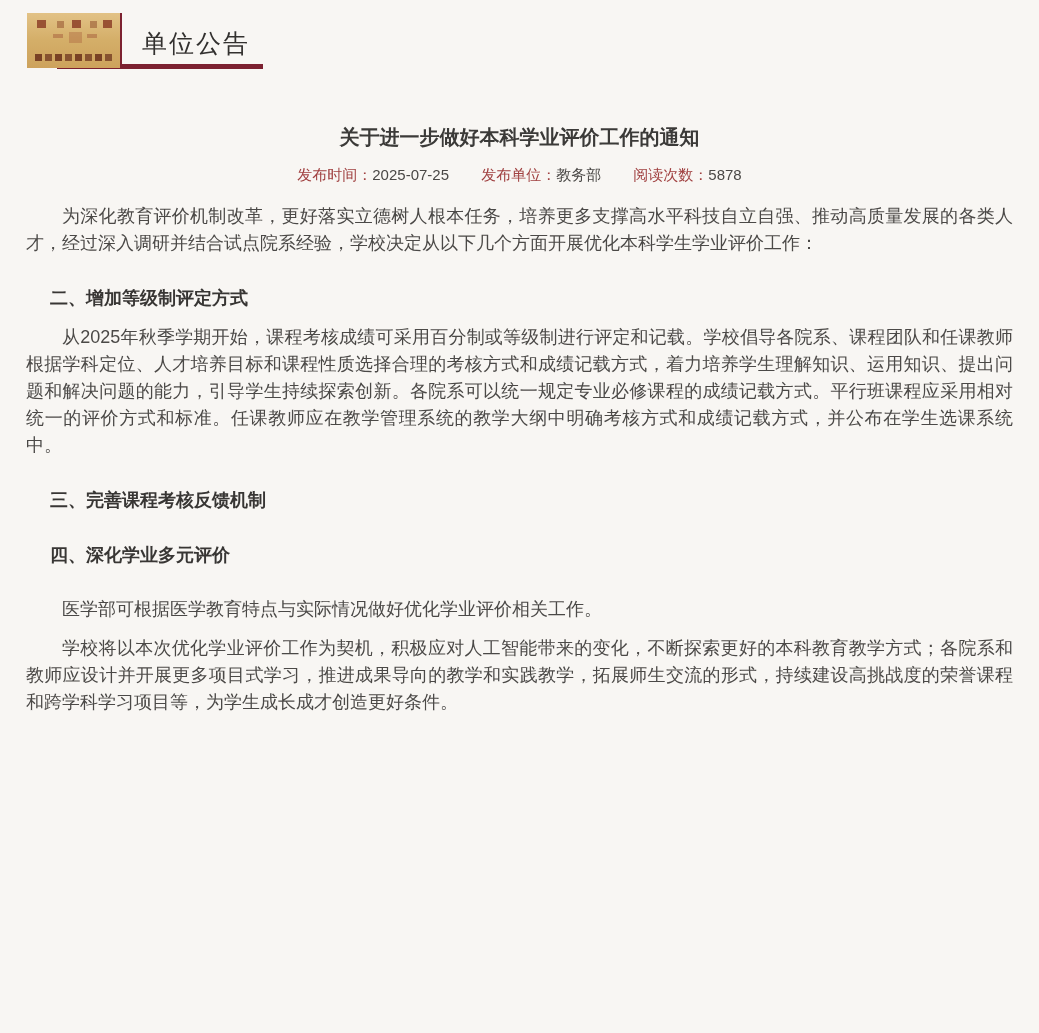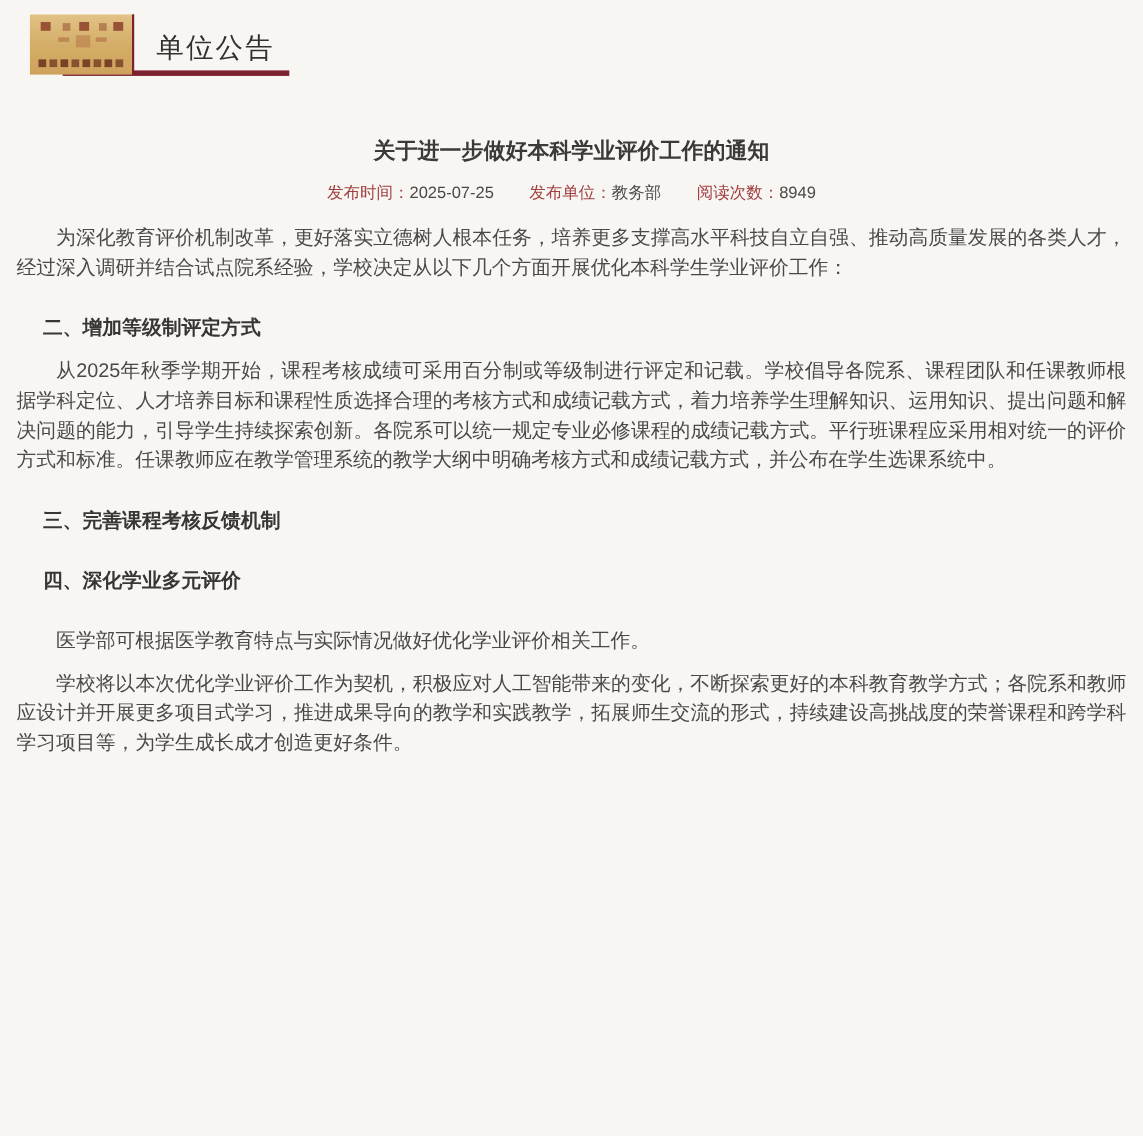--- a/index.html
+++ b/index.html
@@ -42,21 +42,21 @@
     left: 57px;
     top: 64px;
     width: 206px;
     height: 5px;
     background: #7c2130;
     z-index: 0;
   }
   .logo-wrap { position: absolute; z-index: 1; }
   
   .article {
-    padding: 0 3px;
+    padding: 0 14px;
   }
   .notice-title {
     margin: 36px 0 15px 0;
     text-align: center;
     font-size: 20px;
     font-weight: bold;
     color: #3b3a38;
   }
   .meta {
     text-align: center;
@@ -121,21 +121,21 @@
   </div>
   <div class="header-title">单位公告</div>
 </div>
 
 <div class="article">
   <h1 class="notice-title">关于进一步做好本科学业评价工作的通知</h1>
 
   <div class="meta">
     <span class="meta-item"><span class="meta-label">发布时间：</span><span class="meta-value">2025-07-25</span></span>
     <span class="meta-item"><span class="meta-label">发布单位：</span><span class="meta-value">教务部</span></span>
-    <span class="meta-item"><span class="meta-label">阅读次数：</span><span class="meta-value">8949</span></span>
+    <span class="meta-item"><span class="meta-label">阅读次数：</span><span class="meta-value">5878</span></span>
   </div>
 
   <p class="intro">为深化教育评价机制改革，更好落实立德树人根本任务，培养更多支撑高水平科技自立自强、推动高质量发展的各类人才，经过深入调研并结合试点院系经验，学校决定从以下几个方面开展优化本科学生学业评价工作：</p>
 
 
   <div class="section">
     <h3 class="section-heading">二、增加等级制评定方式</h3>
     <p>从2025年秋季学期开始，课程考核成绩可采用百分制或等级制进行评定和记载。学校倡导各院系、课程团队和任课教师根据学科定位、人才培养目标和课程性质选择合理的考核方式和成绩记载方式，着力培养学生理解知识、运用知识、提出问题和解决问题的能力，引导学生持续探索创新。各院系可以统一规定专业必修课程的成绩记载方式。平行班课程应采用相对统一的评价方式和标准。任课教师应在教学管理系统的教学大纲中明确考核方式和成绩记载方式，并公布在学生选课系统中。</p>
   </div>
 

